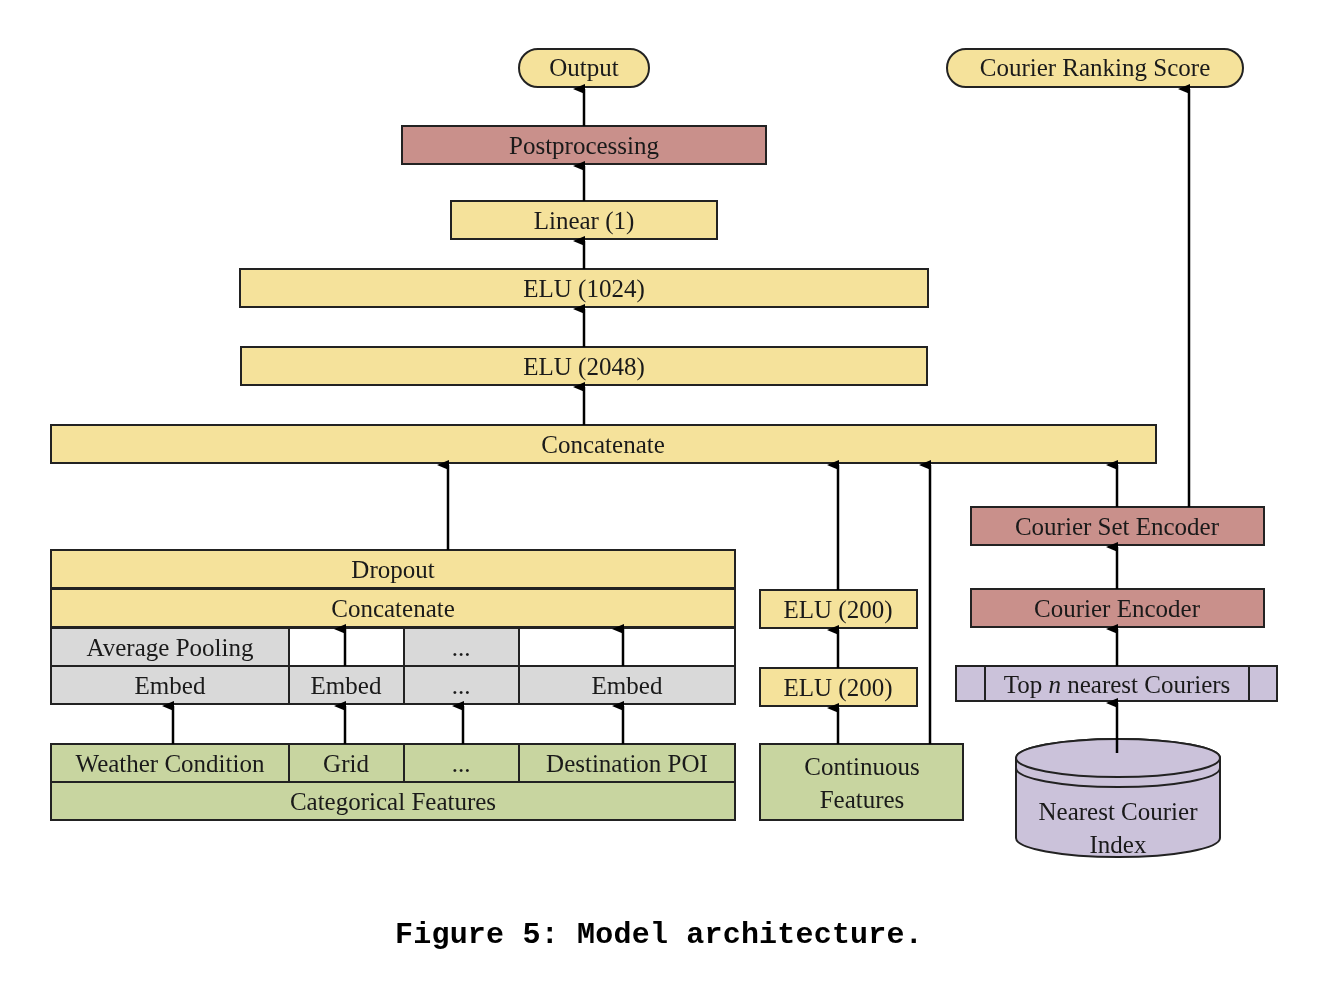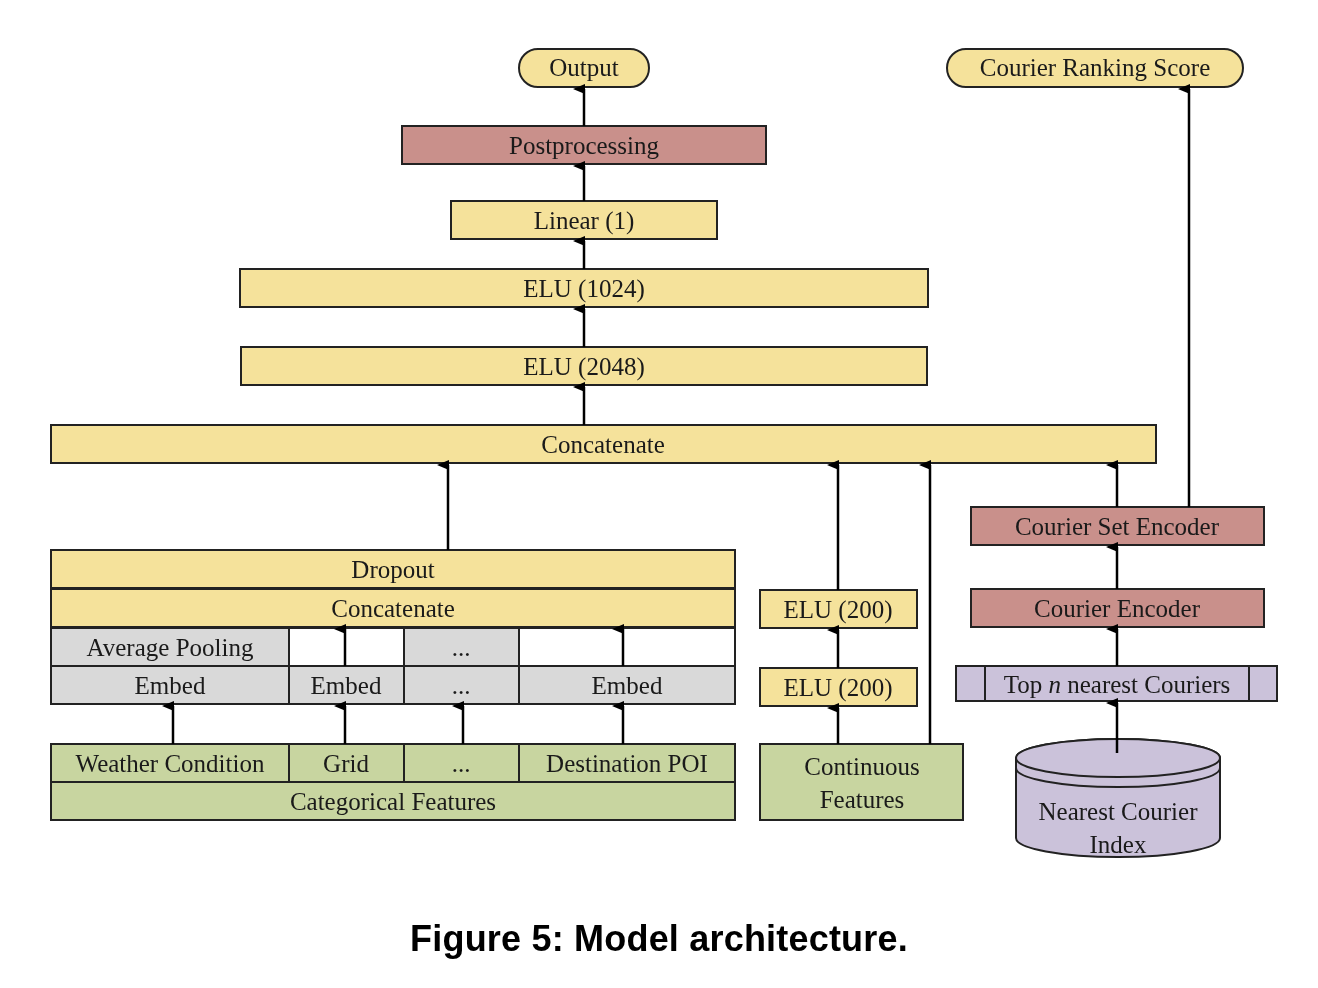--- a/index.html
+++ b/index.html
@@ -1,21 +1,21 @@
 <!DOCTYPE html>
 <html><head>
 <meta charset="utf-8">
 <style>
   html, body { margin: 0; padding: 0; background: #ffffff; }
   body { width: 1318px; height: 988px; position: relative; overflow: hidden; }
   svg#diagram { position: absolute; left: 0; top: 0; }
   .lbl { font-family: "Liberation Serif", "DejaVu Serif", serif; font-size: 25px; fill: #1a1a1a; }
   .caption { position: absolute; left: 0; top: 918px; width: 1318px; text-align: center;
-             font-family: Liberation Sans, sans-serif; font-weight: bold;
-             font-size: 36px; color: #000; letter-spacing: 0.2px; }
+             font-family: Liberation Mono, monospace; font-weight: bold;
+             font-size: 30px; color: #000; letter-spacing: 0.2px; }
   .box { stroke: #222; stroke-width: 2; }
   .yellow { fill: #f5e29b; }
   .red { fill: #c9908b; }
   .gray { fill: #d9d9d9; }
   .white { fill: #ffffff; }
   .green { fill: #c8d5a0; }
   .purple { fill: #cbc2da; }
   .edge { stroke: #000; stroke-width: 2.5; fill: none; }
 </style>
 </head>

